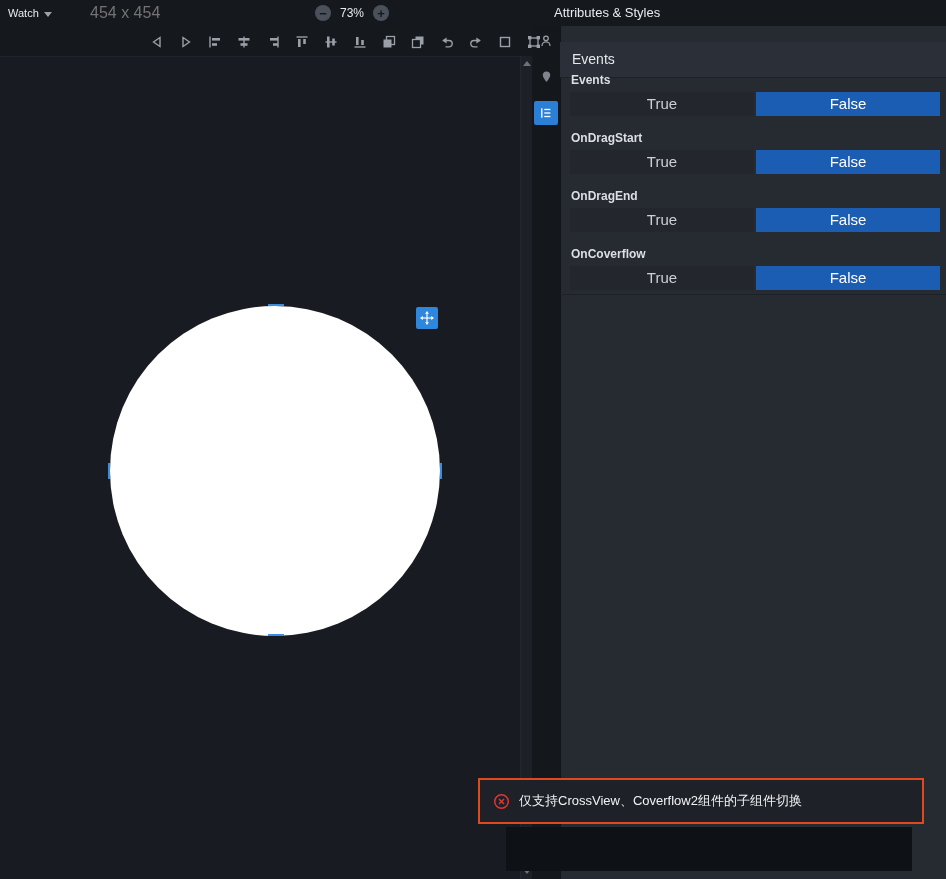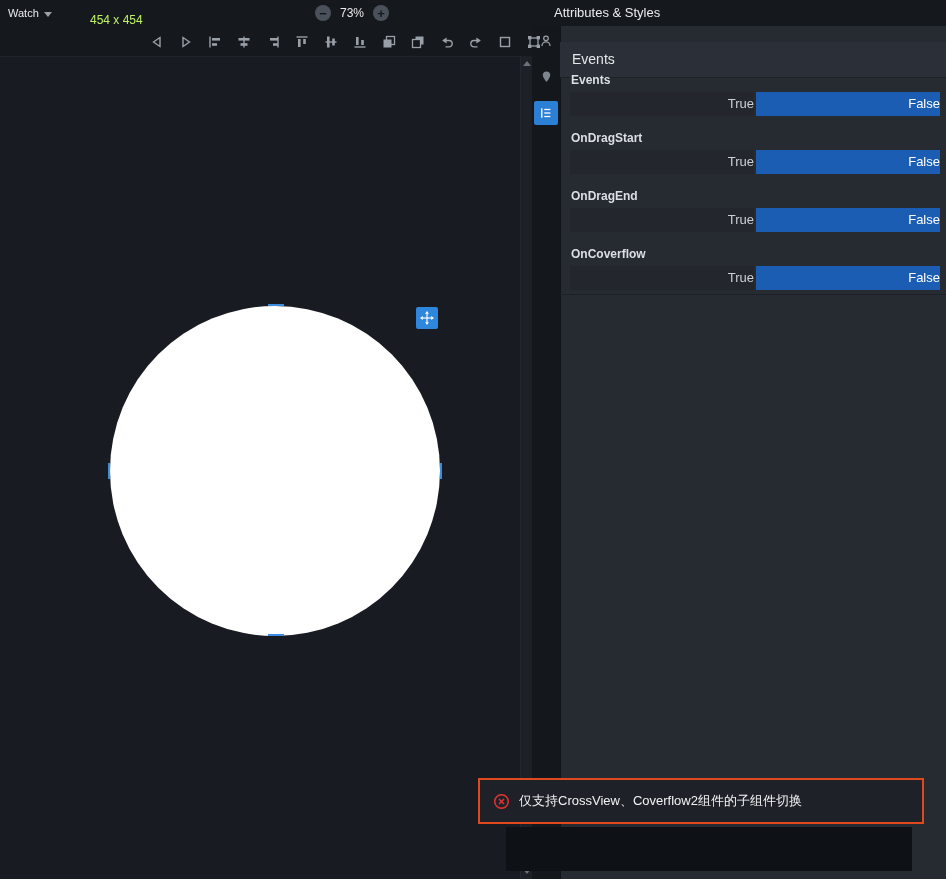--- a/index.html
+++ b/index.html
@@ -2,21 +2,21 @@
 <html><head>
 <meta charset="utf-8">
 <style>
   html,body{margin:0;padding:0;width:946px;height:879px;background:#15181d;overflow:hidden;
     font-family:"Liberation Sans",sans-serif;-webkit-font-smoothing:antialiased;}
   .abs{position:absolute;}
   
   .topbar{left:0;top:0;width:946px;height:26px;background:#15181d;z-index:6;}
   .watch-dd{left:8px;top:0;height:26px;display:flex;align-items:center;gap:5px;color:#e9ebee;font-size:11px;cursor:default;}
   .chev{width:0;height:0;border-left:4px solid transparent;border-right:4px solid transparent;border-top:5px solid #9aa1a9;margin-top:2px;}
-  .canvas-size{left:90px;top:7px;height:26px;line-height:26px;color:#bef264;font-size:12px;}
+  .canvas-size{left:90px;top:0;height:26px;line-height:26px;color:#737373;font-size:16px;}
   .zoomgrp{left:315px;top:0;height:26px;display:flex;align-items:center;gap:9px;}
   .zoombtn{width:16px;height:16px;border-radius:50%;background:#4a515a;color:#14171c;font-size:13px;font-weight:bold;
     display:flex;align-items:center;justify-content:center;line-height:1;cursor:pointer;}
   .zoomtxt{color:#e8eaec;font-size:12px;}
   .attr-title{left:554px;top:0;height:42px;line-height:26px;color:#e9ebee;font-size:13px;z-index:8;}
   .panel-top{left:560px;top:0;width:386px;height:26px;background:#1d2127;z-index:5;}
   
   .toolbar-row{left:146px;top:28px;height:28px;display:flex;align-items:center;gap:7px;z-index:6;}
   .tbtn{width:22px;height:22px;display:flex;align-items:center;justify-content:center;cursor:pointer;border-radius:2px;}
   .tbtn svg{width:18px;height:18px;display:block;}
@@ -36,21 +36,21 @@
   .strip-btn{left:3px;width:22px;height:22px;display:flex;align-items:center;justify-content:center;cursor:pointer;}
   .strip-btn.sel{left:2px;width:24px;height:24px;background:#2b7fd4;border-radius:2px;}
   
   .panel{left:560px;top:26px;width:386px;height:853px;background:#262a31;border-left:1px solid #111418;box-sizing:border-box;}
   .events-header{left:560px;top:42px;width:386px;height:36px;background:#2b2f37;border-bottom:1px solid #1e2228;
     box-sizing:border-box;line-height:35px;padding-left:12px;color:#e4e7ea;font-size:14px;font-weight:500;z-index:6;}
   .events-list{left:560px;top:62px;width:386px;border-bottom:1px solid #1d2127;z-index:6;}
   .event-group{height:58px;box-sizing:border-box;padding-top:11px;}
   .event-label{margin-left:11px;height:15px;line-height:15px;color:#dcdfe3;font-size:12px;font-weight:bold;}
   .btn-row{display:flex;gap:2px;margin:4px 6px 0 10px;height:24px;}
-  .opt-btn{flex:1;height:24px;line-height:24px;text-align:right;background:#23262d;color:#ccd0d5;font-size:13px;cursor:pointer;}
+  .opt-btn{flex:1;height:24px;line-height:24px;text-align:center;background:#23262d;color:#ccd0d5;font-size:15px;cursor:pointer;}
   .opt-btn.active{background:#1a5db2;color:#ffffff;}
   
   .toast-shadow{left:506px;top:827px;width:406px;height:44px;background:#0e1115;z-index:19;}
   .toast{left:478px;top:778px;width:446px;height:46px;background:#1e2127;border:2px solid #e0491d;box-sizing:border-box;
     display:flex;align-items:center;padding-left:13px;z-index:20;}
   .toast-msg{margin-left:9px;color:#f2f3f5;font-size:13px;}
 </style>
 </head>
 <body>
 

